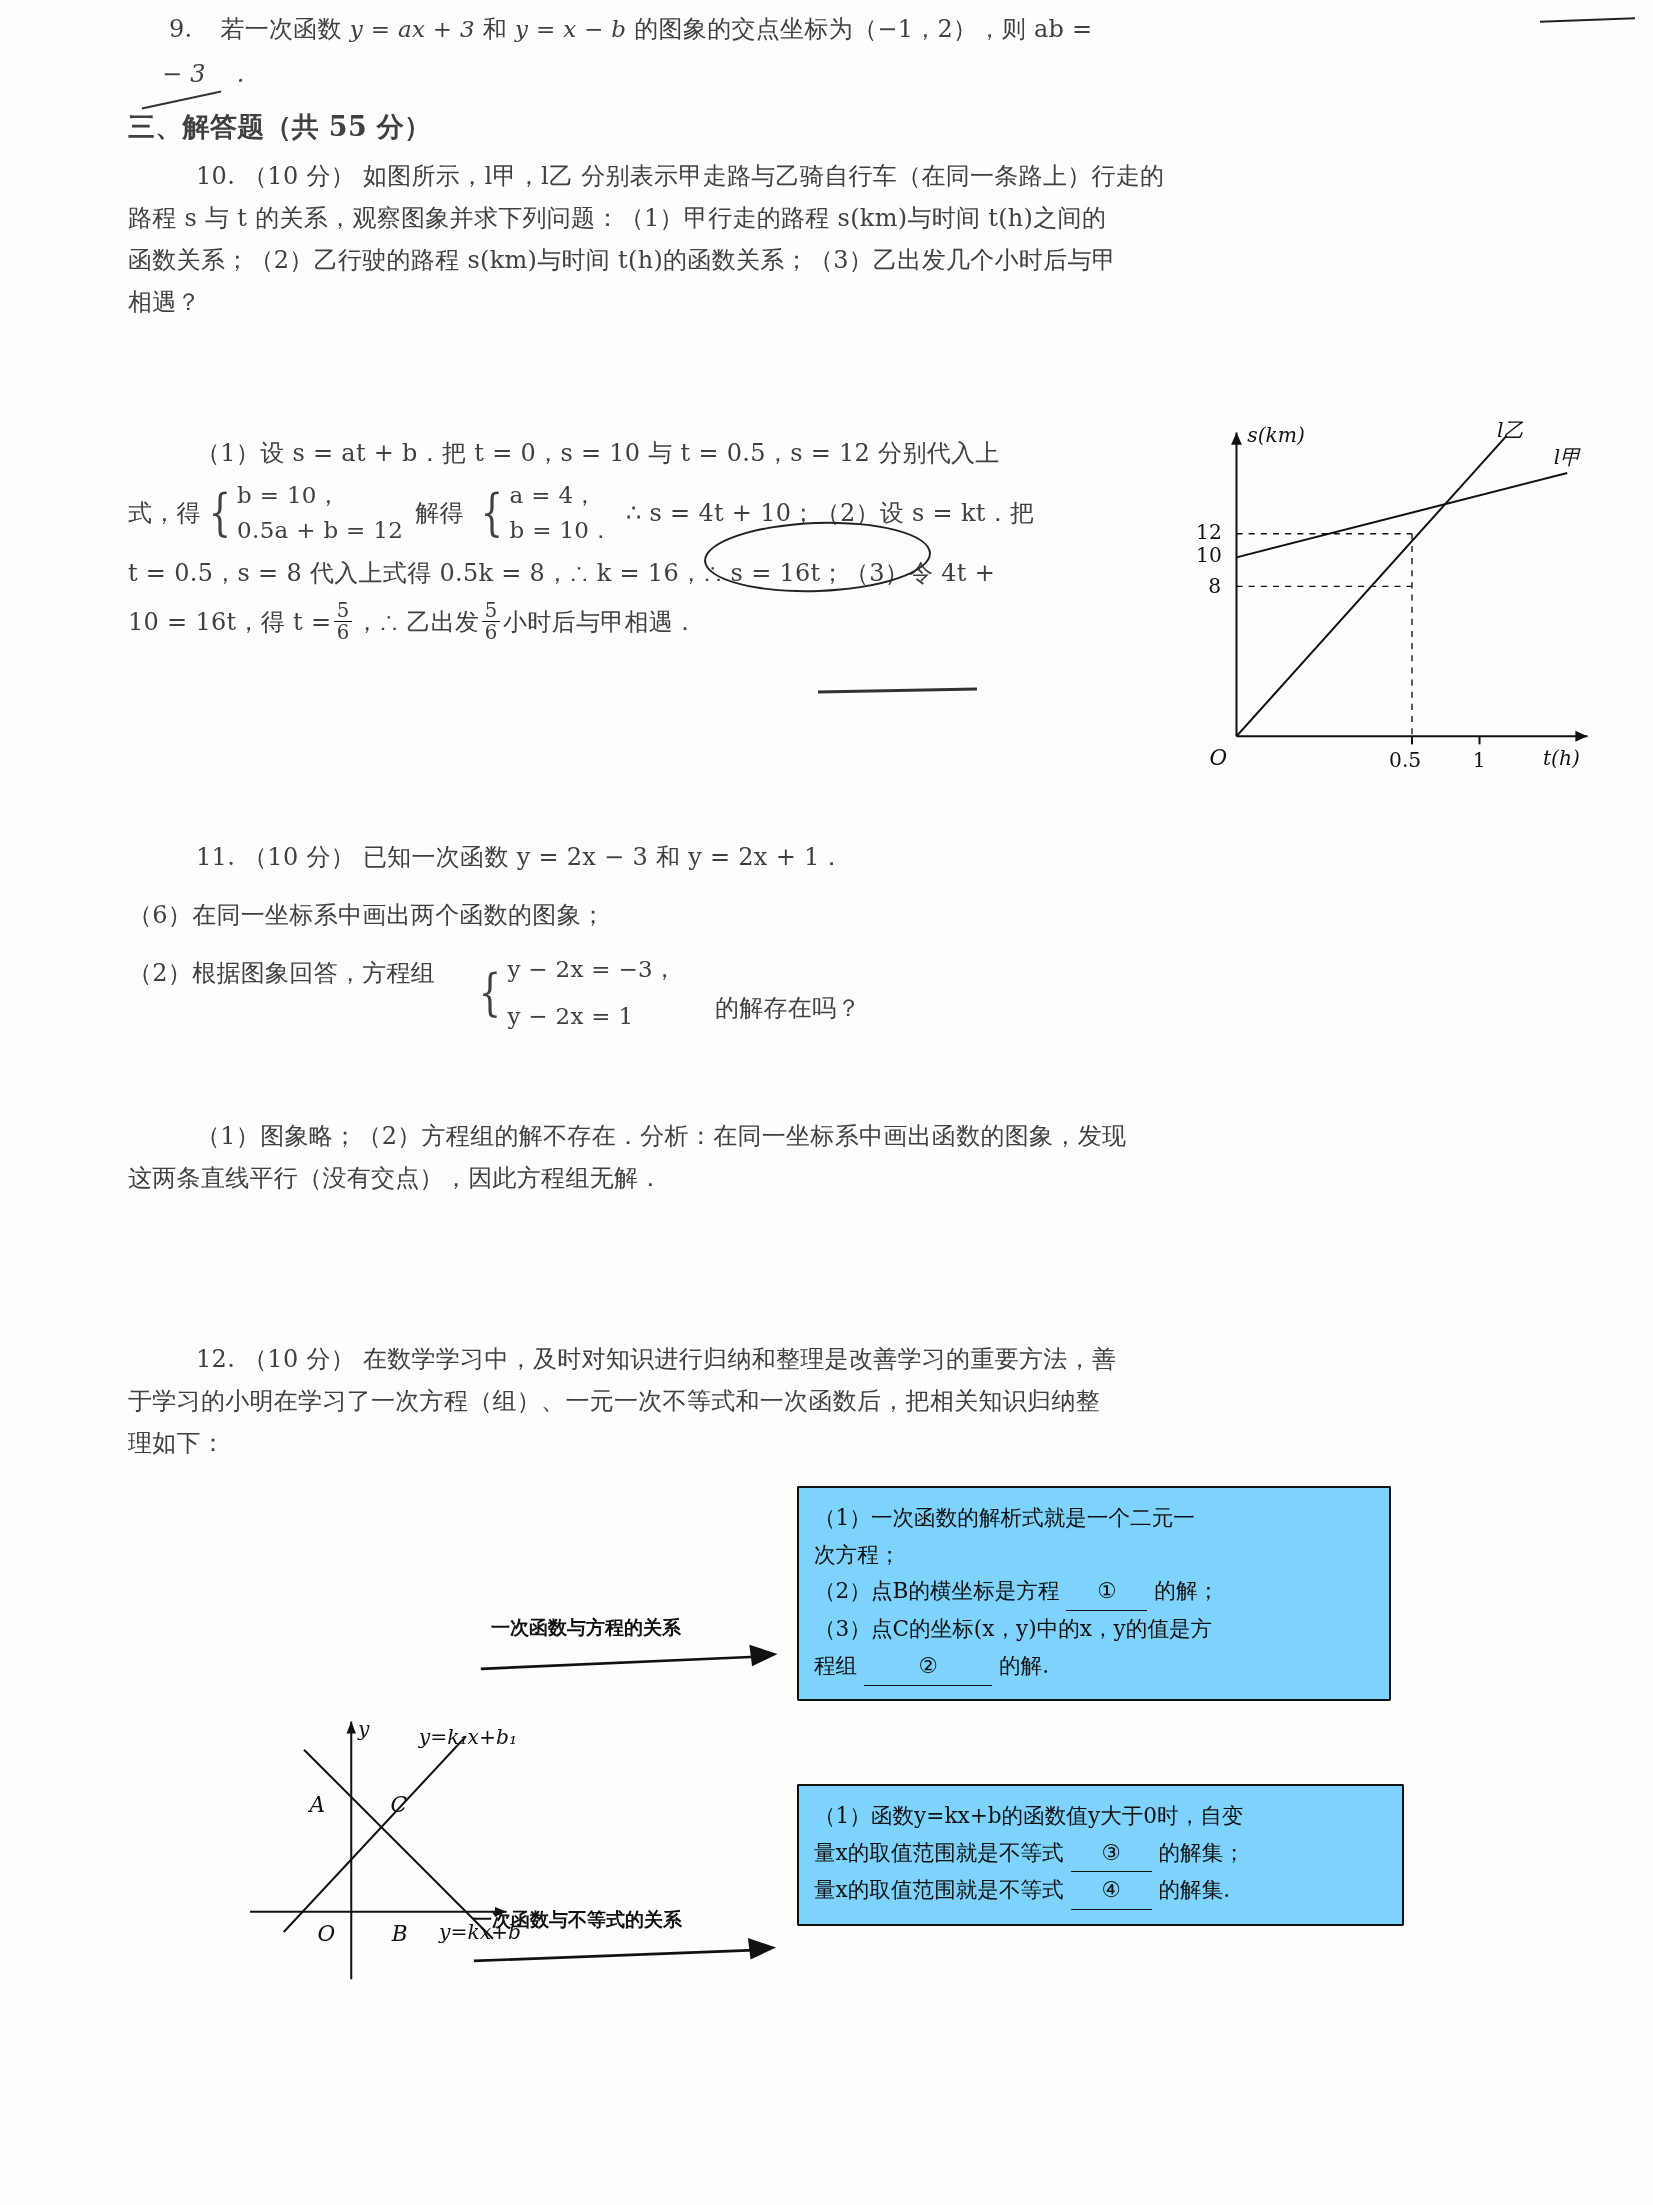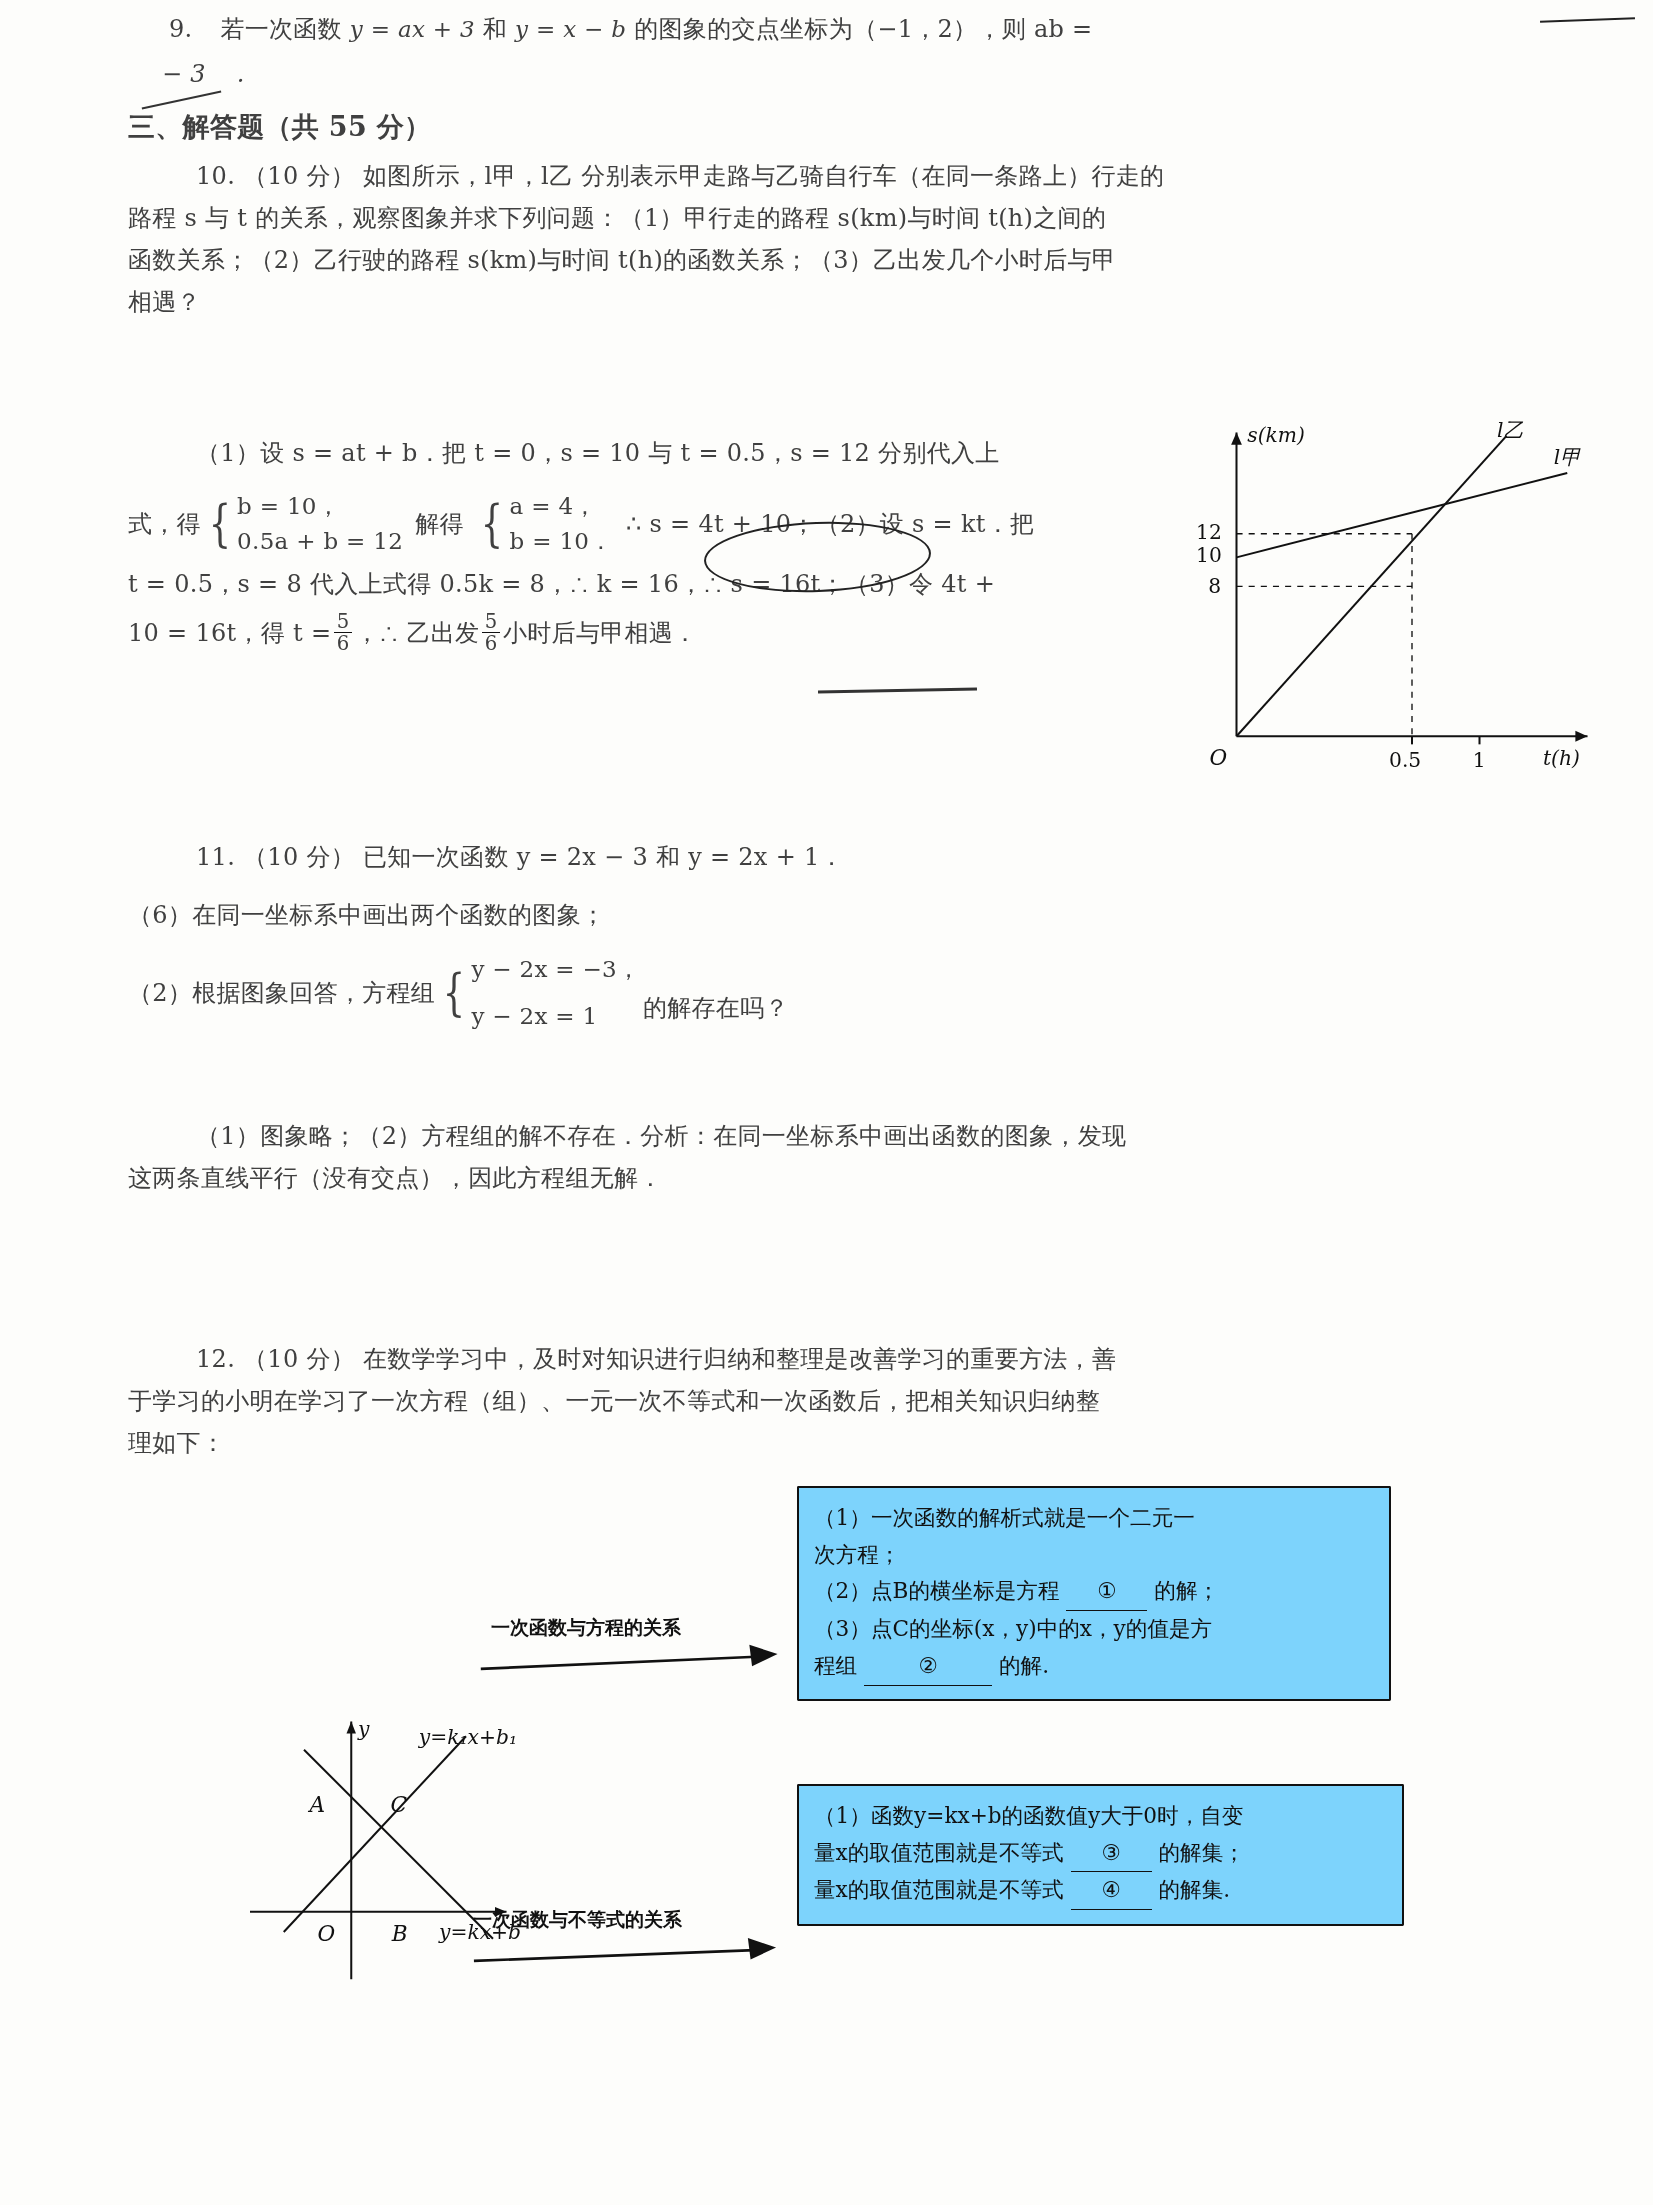--- a/index.html
+++ b/index.html
@@ -136,21 +136,21 @@
       <span>（10 分）</span>
       <span>如图所示，l甲，l乙 分别表示甲走路与乙骑自行车（在同一条路上）行走的</span>
     </div>
     <div>路程 s 与 t 的关系，观察图象并求下列问题：（1）甲行走的路程 s(km)与时间 t(h)之间的</div>
     <div>函数关系；（2）乙行驶的路程 s(km)与时间 t(h)的函数关系；（3）乙出发几个小时后与甲</div>
     <div>相遇？</div>
   </div>
 
   <div class="blk body-text" style="left:128px; top:432px; width:1054px;">
     <div style="margin-left:68px;">（1）设 s = at + b．把 t = 0，s = 10 与 t = 0.5，s = 12 分别代入上</div>
-    <div style="display:flex; align-items:center; flex-wrap:nowrap; margin-top:15px;">
+    <div style="display:flex; align-items:center; flex-wrap:nowrap; margin-top:4px;">
       <span>式，得</span>
       <span class="sys">
         <span class="brace">{</span>
         <span class="rows">
           <span style="display:block">b = 10，</span>
           <span style="display:block">0.5a + b = 12</span>
         </span>
       </span>
       <span style="margin:0 9.5px;">解得</span>
       <span class="sys">
@@ -214,21 +214,21 @@
     </svg>
   </div>
 
   <div class="blk body-text" style="left:128px; top:836px; width:1405px;">
     <div style="margin-left:68px;">
       <span>11.</span>
       <span>（10 分）</span>
       <span>已知一次函数 y = 2x − 3 和 y = 2x + 1．</span>
     </div>
     <div style="margin-top:16px;">（6）在同一坐标系中画出两个函数的图象；</div>
-    <div style="margin-top:16px; display:flex; align-items:center;">
+    <div style="margin-top:16px; display:flex; align-items:flex-start;gap:36px;">
       <span>（2）根据图象回答，方程组</span>
       <span class="sys">
         <span class="brace">{</span>
         <span class="rows">
           <span style="display:block">y − 2x = −3，</span>
           <span style="display:block; margin-top:12px;">y − 2x = 1</span>
         </span>
       </span>
       <span style="align-self:flex-end; margin-bottom:4px;">的解存在吗？</span>
     </div>

